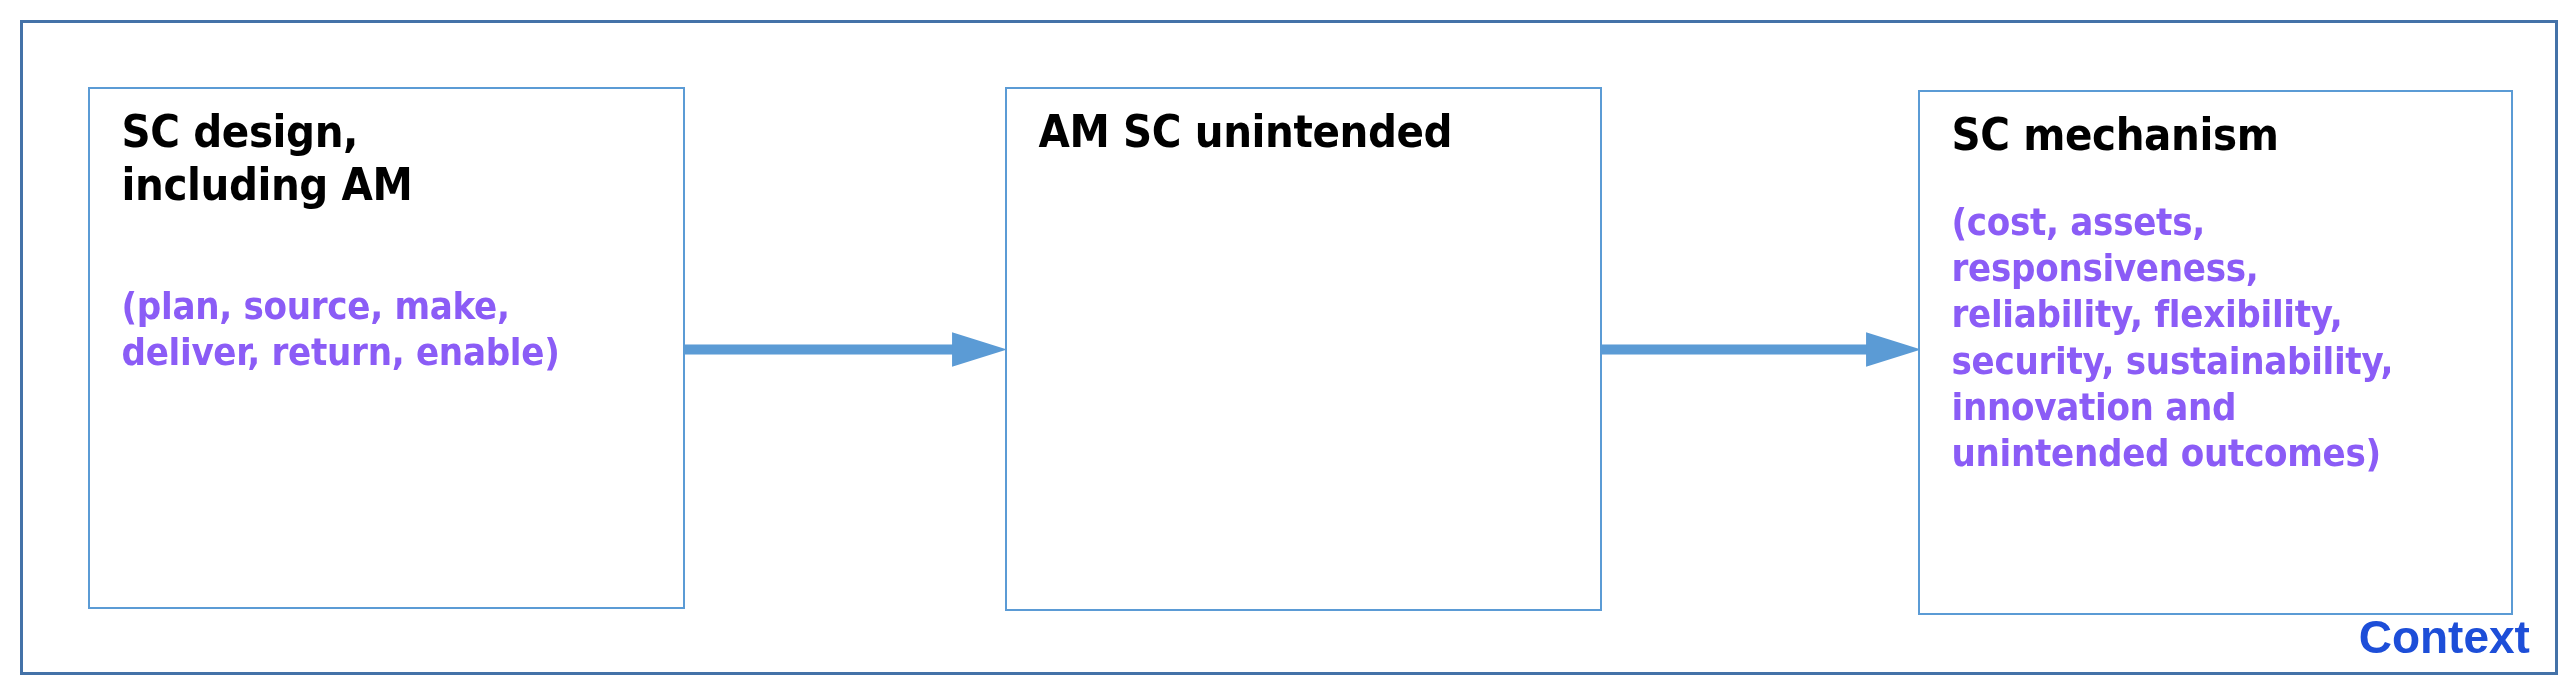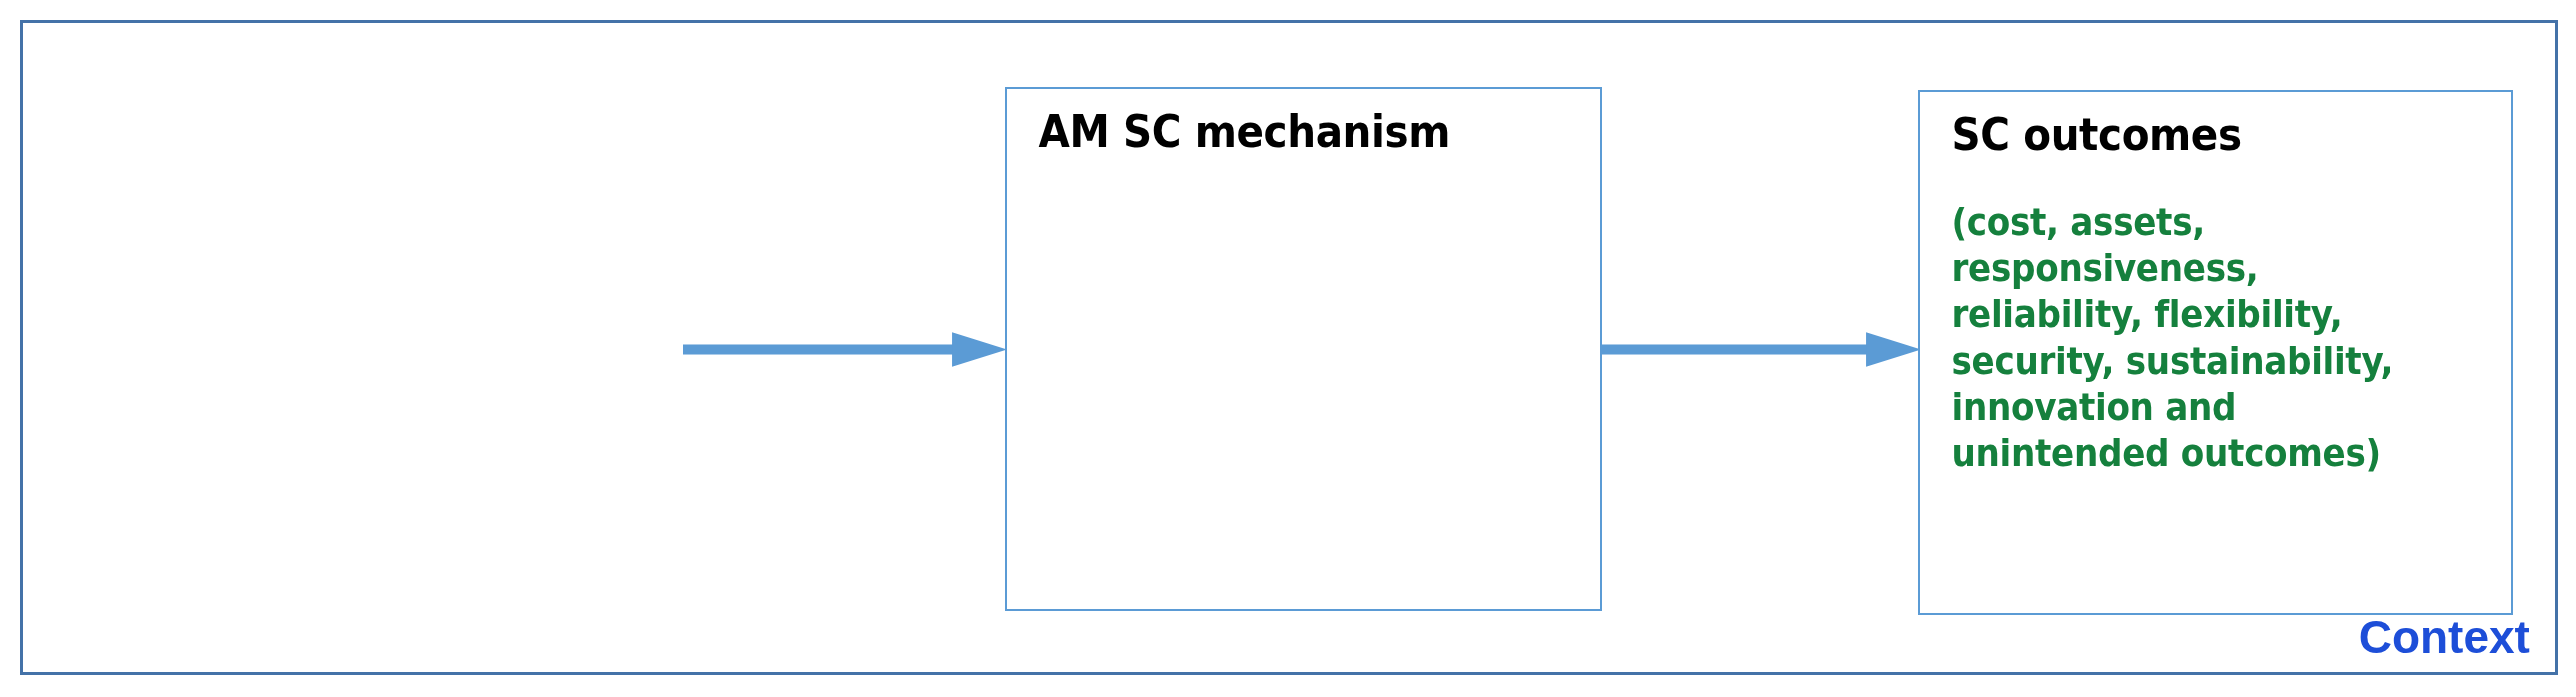--- a/index.html
+++ b/index.html
@@ -63,21 +63,21 @@
     letter-spacing: -0.4px;
   }
 
   .box-detail {
     position: absolute;
     left: 32px;
     font-family: "DejaVu Sans Condensed", "Liberation Sans Narrow", "Liberation Sans", sans-serif;
     font-weight: bold;
     font-size: 38px;
     line-height: 1.22;
-    color: #15803d;
+    color: #8b5cf6;
     white-space: pre-line;
     letter-spacing: -0.3px;
   }
   #box-design .box-detail  { top: 194px; }
   #box-outcome .box-detail { top: 107px; }
 
   
   .arrow {
     position: absolute;
     height: 43px;
@@ -98,44 +98,52 @@
     color: #1d4ed8;
   }
 </style>
 </head>
 <body>
 
 <div id="canvas">
 
   <div class="context-frame">
 
+    <div class="stage-box" id="box-design">
+      <div class="box-inner">
+        <div class="box-title">SC design,
+including AM</div>
+        <div class="box-detail">(plan, source, make,
+deliver, return, enable)</div>
+      </div>
+    </div>
 
     <div class="arrow" id="arrow-1">
       <svg viewBox="0 0 448 60" preserveAspectRatio="none" aria-hidden="true">
         <rect x="0" y="23" width="390" height="14" fill="#5b9bd5"></rect>
         <polygon points="372,6 448,30 372,54" fill="#5b9bd5"></polygon>
       </svg>
     </div>
 
     <div class="stage-box" id="box-mech">
       <div class="box-inner">
-        <div class="box-title">AM SC mechanism</div>
+        <div class="box-title">AM SC unintended</div>
       </div>
     </div>
 
     <div class="arrow" id="arrow-2">
       <svg viewBox="0 0 444 60" preserveAspectRatio="none" aria-hidden="true">
         <rect x="0" y="23" width="386" height="14" fill="#5b9bd5"></rect>
         <polygon points="368,6 444,30 368,54" fill="#5b9bd5"></polygon>
       </svg>
     </div>
 
     <div class="stage-box" id="box-outcome">
       <div class="box-inner">
-        <div class="box-title">SC outcomes</div>
+        <div class="box-title">SC mechanism</div>
         <div class="box-detail">(cost, assets,
 responsiveness,
 reliability,  flexibility,
 security, sustainability,
 innovation and
 unintended outcomes)</div>
       </div>
     </div>
 
     <div class="context-label">Context</div>

